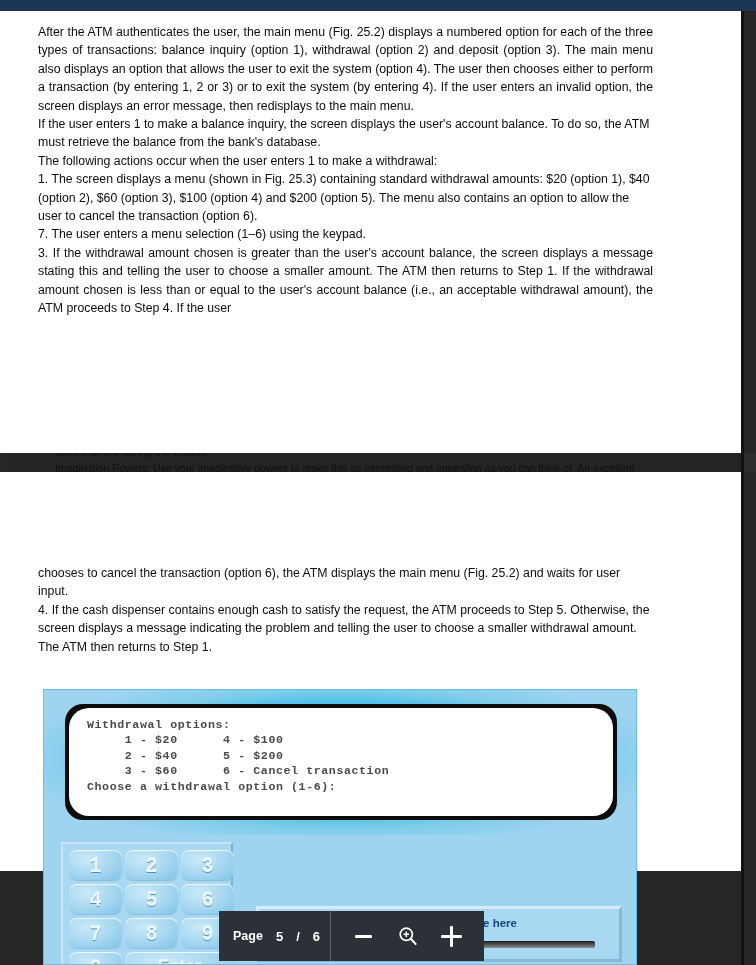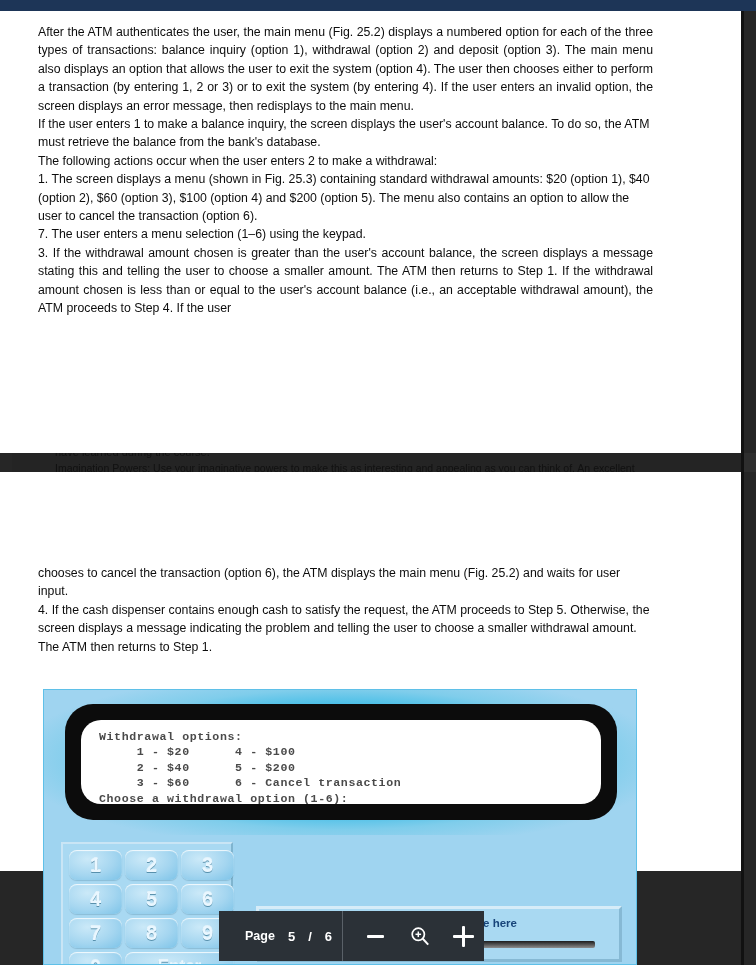--- a/index.html
+++ b/index.html
@@ -98,22 +98,22 @@
     width: 594px; height: 145px;
     background:
       radial-gradient(ellipse 330px 90px at 50% 48%, #00a6dd 0%, #17b2e4 45%, #7fcdeb 78%, #9fd4f0 100%);
   }
 
   
   .screen-bezel {
     position: absolute; left: 21px; top: 14px;
     width: 552px; height: 116px;
     background: #0c0c0c;
-    border-radius: 28px;
-    padding: 16px;
+    border-radius: 18px;
+    padding: 4px;
   }
   .screen {
     width: 100%; height: 100%;
     background: #ffffff;
     border-radius: 20px;
     padding: 9px 0 0 18px;
   }
   .screen pre {
     font-family: "Liberation Mono", "DejaVu Sans Mono", monospace;
     font-size: 11.6px;
@@ -181,21 +181,21 @@
     left: 219px; top: 911px;
     width: 265px; height: 50px;
     background: #2b3137;
     display: flex; align-items: center;
     color: #ffffff;
     font-family: "Liberation Sans", sans-serif;
     z-index: 40;
   }
   .pdf-left {
     display: flex; align-items: center;
-    padding-left: 26px;
+    padding-left: 14px;
     gap: 13px;
     height: 100%;
     flex: 0 0 auto;
   }
   .pdf-label { font-size: 12.5px; font-weight: bold; }
   .pdf-num { font-size: 13px; font-weight: bold; }
   .pdf-sep-slash { font-size: 13px; font-weight: bold; }
   .tb-divider {
     width: 1px; height: 50px;
     background: #5a6168;
@@ -224,21 +224,21 @@
 <body>
 
 <div id="viewer">
 
   <div class="topbar"></div>
 
   <div class="page" id="page-a">
     <div class="copy" id="copy-a">
       <p>After the ATM authenticates the user, the main menu (Fig. 25.2) displays a numbered option for each of the three types of transactions: balance inquiry (option 1), withdrawal (option 2) and deposit (option 3). The main menu also displays an option that allows the user to exit the system (option 4). The user then chooses either to perform a transaction (by entering 1, 2 or 3) or to exit the system (by entering 4). If the user enters an invalid option, the screen displays an error message, then redisplays to the main menu.</p>
       <p class="nojust">If the user enters 1 to make a balance inquiry, the screen displays the user's account balance. To do so, the ATM must retrieve the balance from the bank's database.</p>
-      <p class="nojust">The following actions occur when the user enters 2 to make a withdrawal:</p>
+      <p class="nojust">The following actions occur when the user enters 1 to make a withdrawal:</p>
       <p class="nojust">1. The screen displays a menu (shown in Fig. 25.3) containing standard withdrawal amounts: $20 (option 1), $40 (option 2), $60 (option 3), $100 (option 4) and $200 (option 5). The menu also contains an option to allow the user to cancel the transaction (option 6).</p>
       <p class="nojust">7. The user enters a menu selection (1–6) using the keypad.</p>
       <p>3. If the withdrawal amount chosen is greater than the user's account balance, the screen displays a message stating this and telling the user to choose a smaller amount. The ATM then returns to Step 1. If the withdrawal amount chosen is less than or equal to the user's account balance (i.e., an acceptable withdrawal amount), the ATM proceeds to Step 4. If the user</p>
     </div>
   </div>
 
   <div class="page-gap">
     <div class="gap-text l1">have learned during the course.</div>
     <div class="gap-text l2">Imagination Powers: Use your imaginative powers to make this as interesting and appealing as you can think of. An excellent</div>
   </div>

